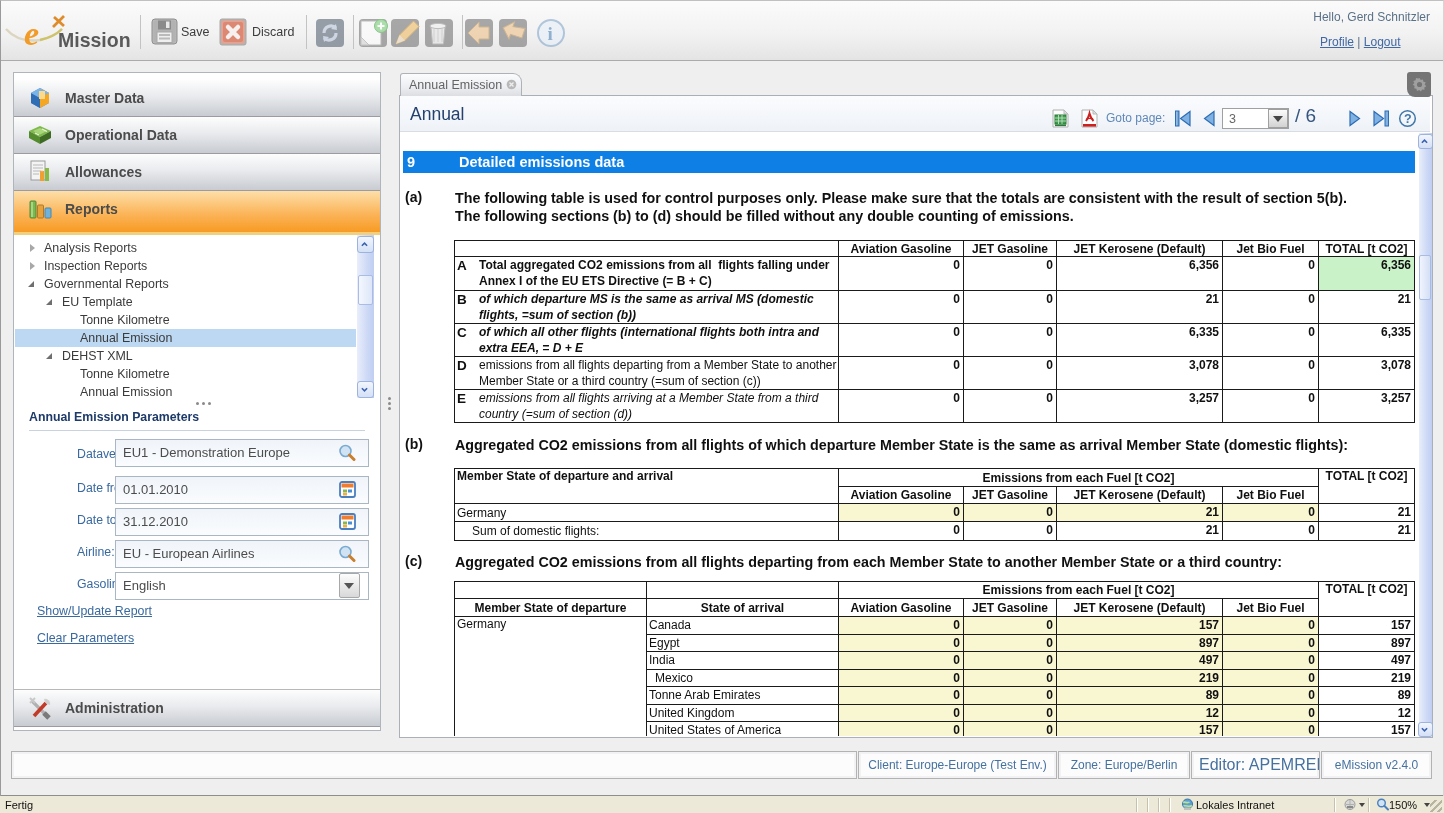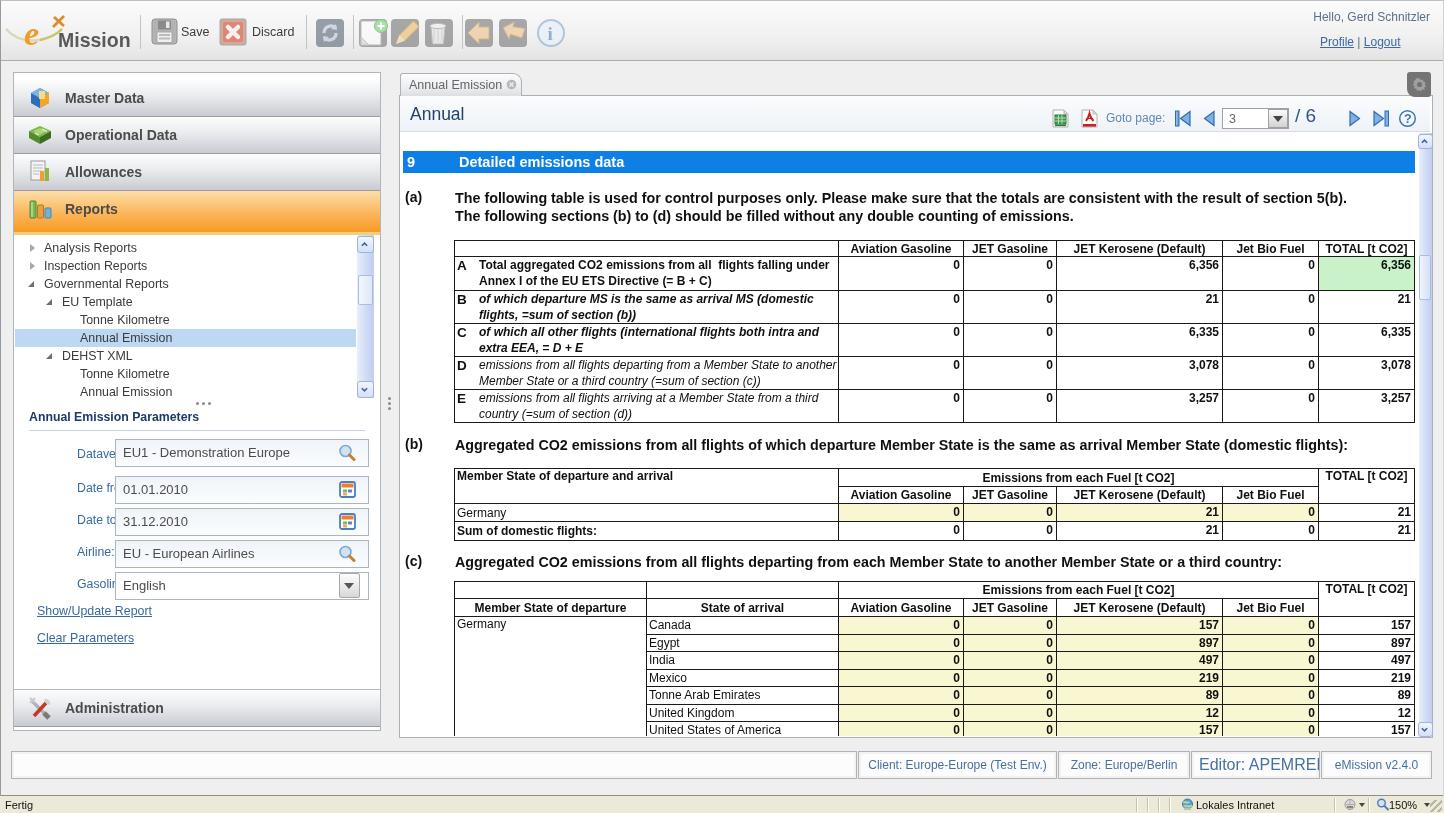--- a/index.html
+++ b/index.html
@@ -378,21 +378,21 @@
             </td>
             <td class="num">0</td>
             <td class="num">0</td>
             <td class="num">6,335</td>
             <td class="num">0</td>
             <td class="num">6,335</td>
           </tr>
 <tr style="height:33px">
             <td class="lbl">
               <span class="rl">D</span>
-              <div class="rt" style="font-style:italic">emissions from all flights departing from a Member State to another Member State or a third country (=sum of section (c))</div>
+              <div class="rt" style="">emissions from all flights departing from a Member State to another Member State or a third country (=sum of section (c))</div>
             </td>
             <td class="num">0</td>
             <td class="num">0</td>
             <td class="num">3,078</td>
             <td class="num">0</td>
             <td class="num">3,078</td>
           </tr>
 <tr style="height:33px">
             <td class="lbl">
               <span class="rl">E</span>
@@ -431,21 +431,21 @@
           </tr>
 <tr style="height:18px">
             <td style="padding-left:2px">Germany</td>
             <td class="num yel">0</td>
             <td class="num yel">0</td>
             <td class="num yel">21</td>
             <td class="num yel">0</td>
             <td class="num">21</td>
           </tr>
 <tr style="height:19px">
-            <td style="font-weight:bold;padding-left:2px">Sum of domestic flights:</td>
+            <td style="font-weight:normal;padding-left:17px">Sum of domestic flights:</td>
             <td class="num">0</td>
             <td class="num">0</td>
             <td class="num">21</td>
             <td class="num">0</td>
             <td class="num">21</td>
           </tr>
 </tbody>
       </table>
 <div class="secnum" style="top:421px">(c)</div>
 <div class="sectxt" style="top:421px;width:960px;">Aggregated CO2 emissions from all flights departing from each Member State to another Member State or a third country:</div>
@@ -493,21 +493,21 @@
           </tr>
 <tr style="height:17.5px">
             <td style="padding-left:2px">India</td>
             <td class="num yel">0</td>
             <td class="num yel">0</td>
             <td class="num yel">497</td>
             <td class="num yel">0</td>
             <td class="num">497</td>
           </tr>
 <tr style="height:17.5px">
-            <td style="padding-left:2px">Mexico</td>
+            <td style="padding-left:8px">Mexico</td>
             <td class="num yel">0</td>
             <td class="num yel">0</td>
             <td class="num yel">219</td>
             <td class="num yel">0</td>
             <td class="num">219</td>
           </tr>
 <tr style="height:17.5px">
             <td style="padding-left:2px">Tonne Arab Emirates</td>
             <td class="num yel">0</td>
             <td class="num yel">0</td>

